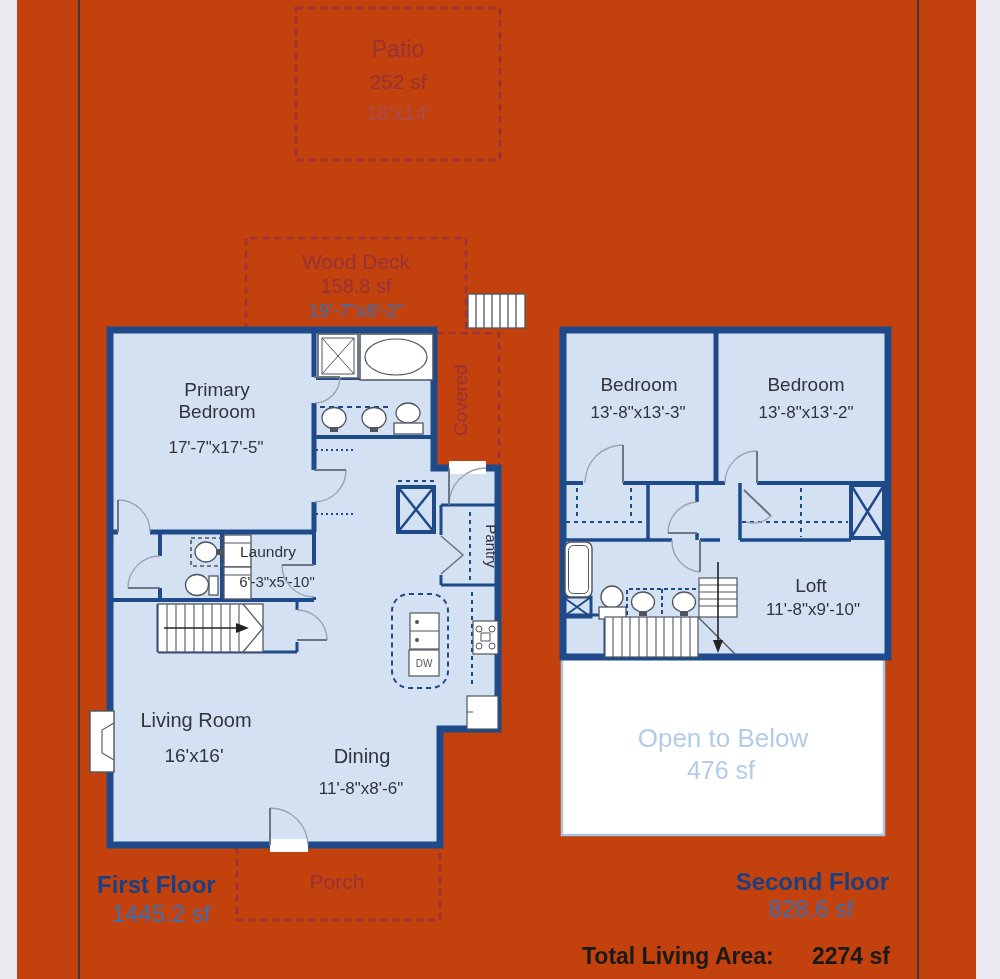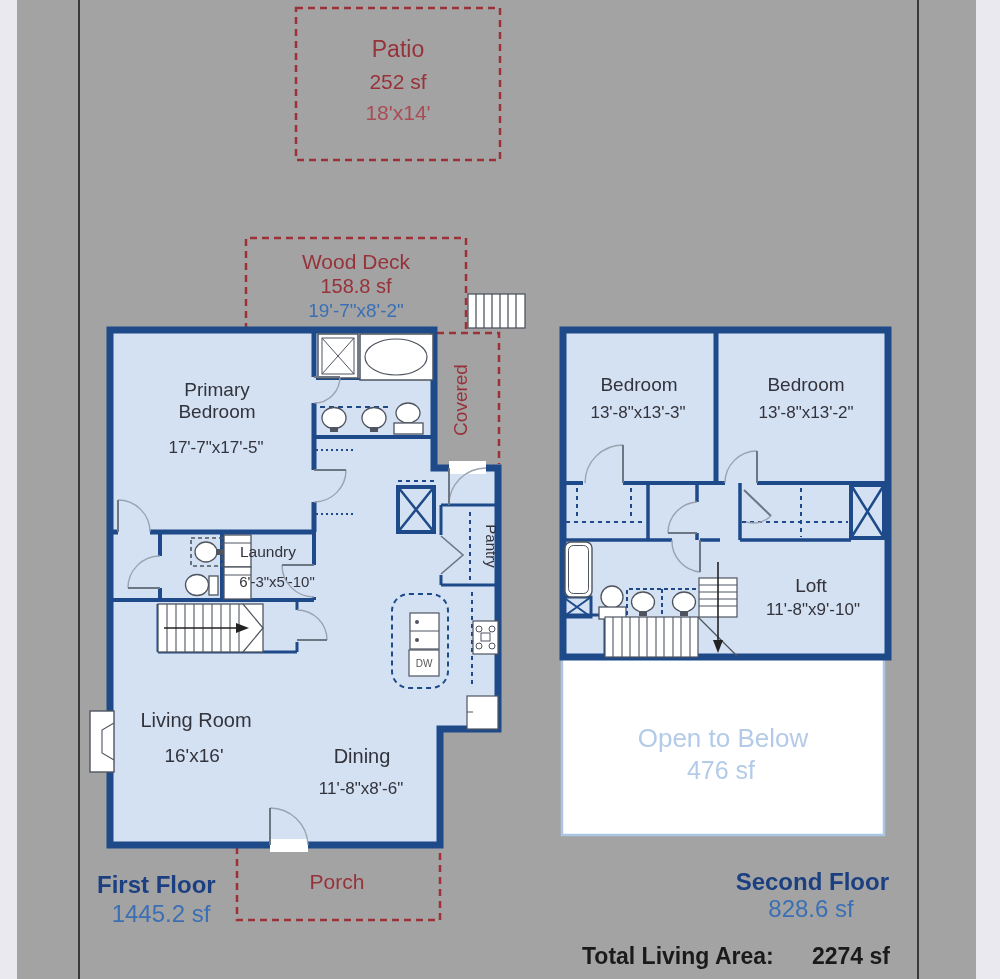--- a/index.html
+++ b/index.html
@@ -1,16 +1,16 @@
 <!DOCTYPE html>
 <html><head>
 <meta charset="utf-8">
 <style>
   html,body{margin:0;padding:0;background:#ffffff;}
-  .stage{position:relative;width:1000px;height:979px;background:#a3a3a3;overflow:hidden;
+  .stage{position:relative;width:1000px;height:979px;background:#c2410c;overflow:hidden;
          font-family:"Liberation Sans", sans-serif;}
   svg{display:block;width:1000px;height:979px;}
   text{font-family:"Liberation Sans", sans-serif;}
 </style>
 </head>
 <body>
 
 <div class="stage">
 <svg viewBox="0 0 1000 979" xmlns="http://www.w3.org/2000/svg">
 

